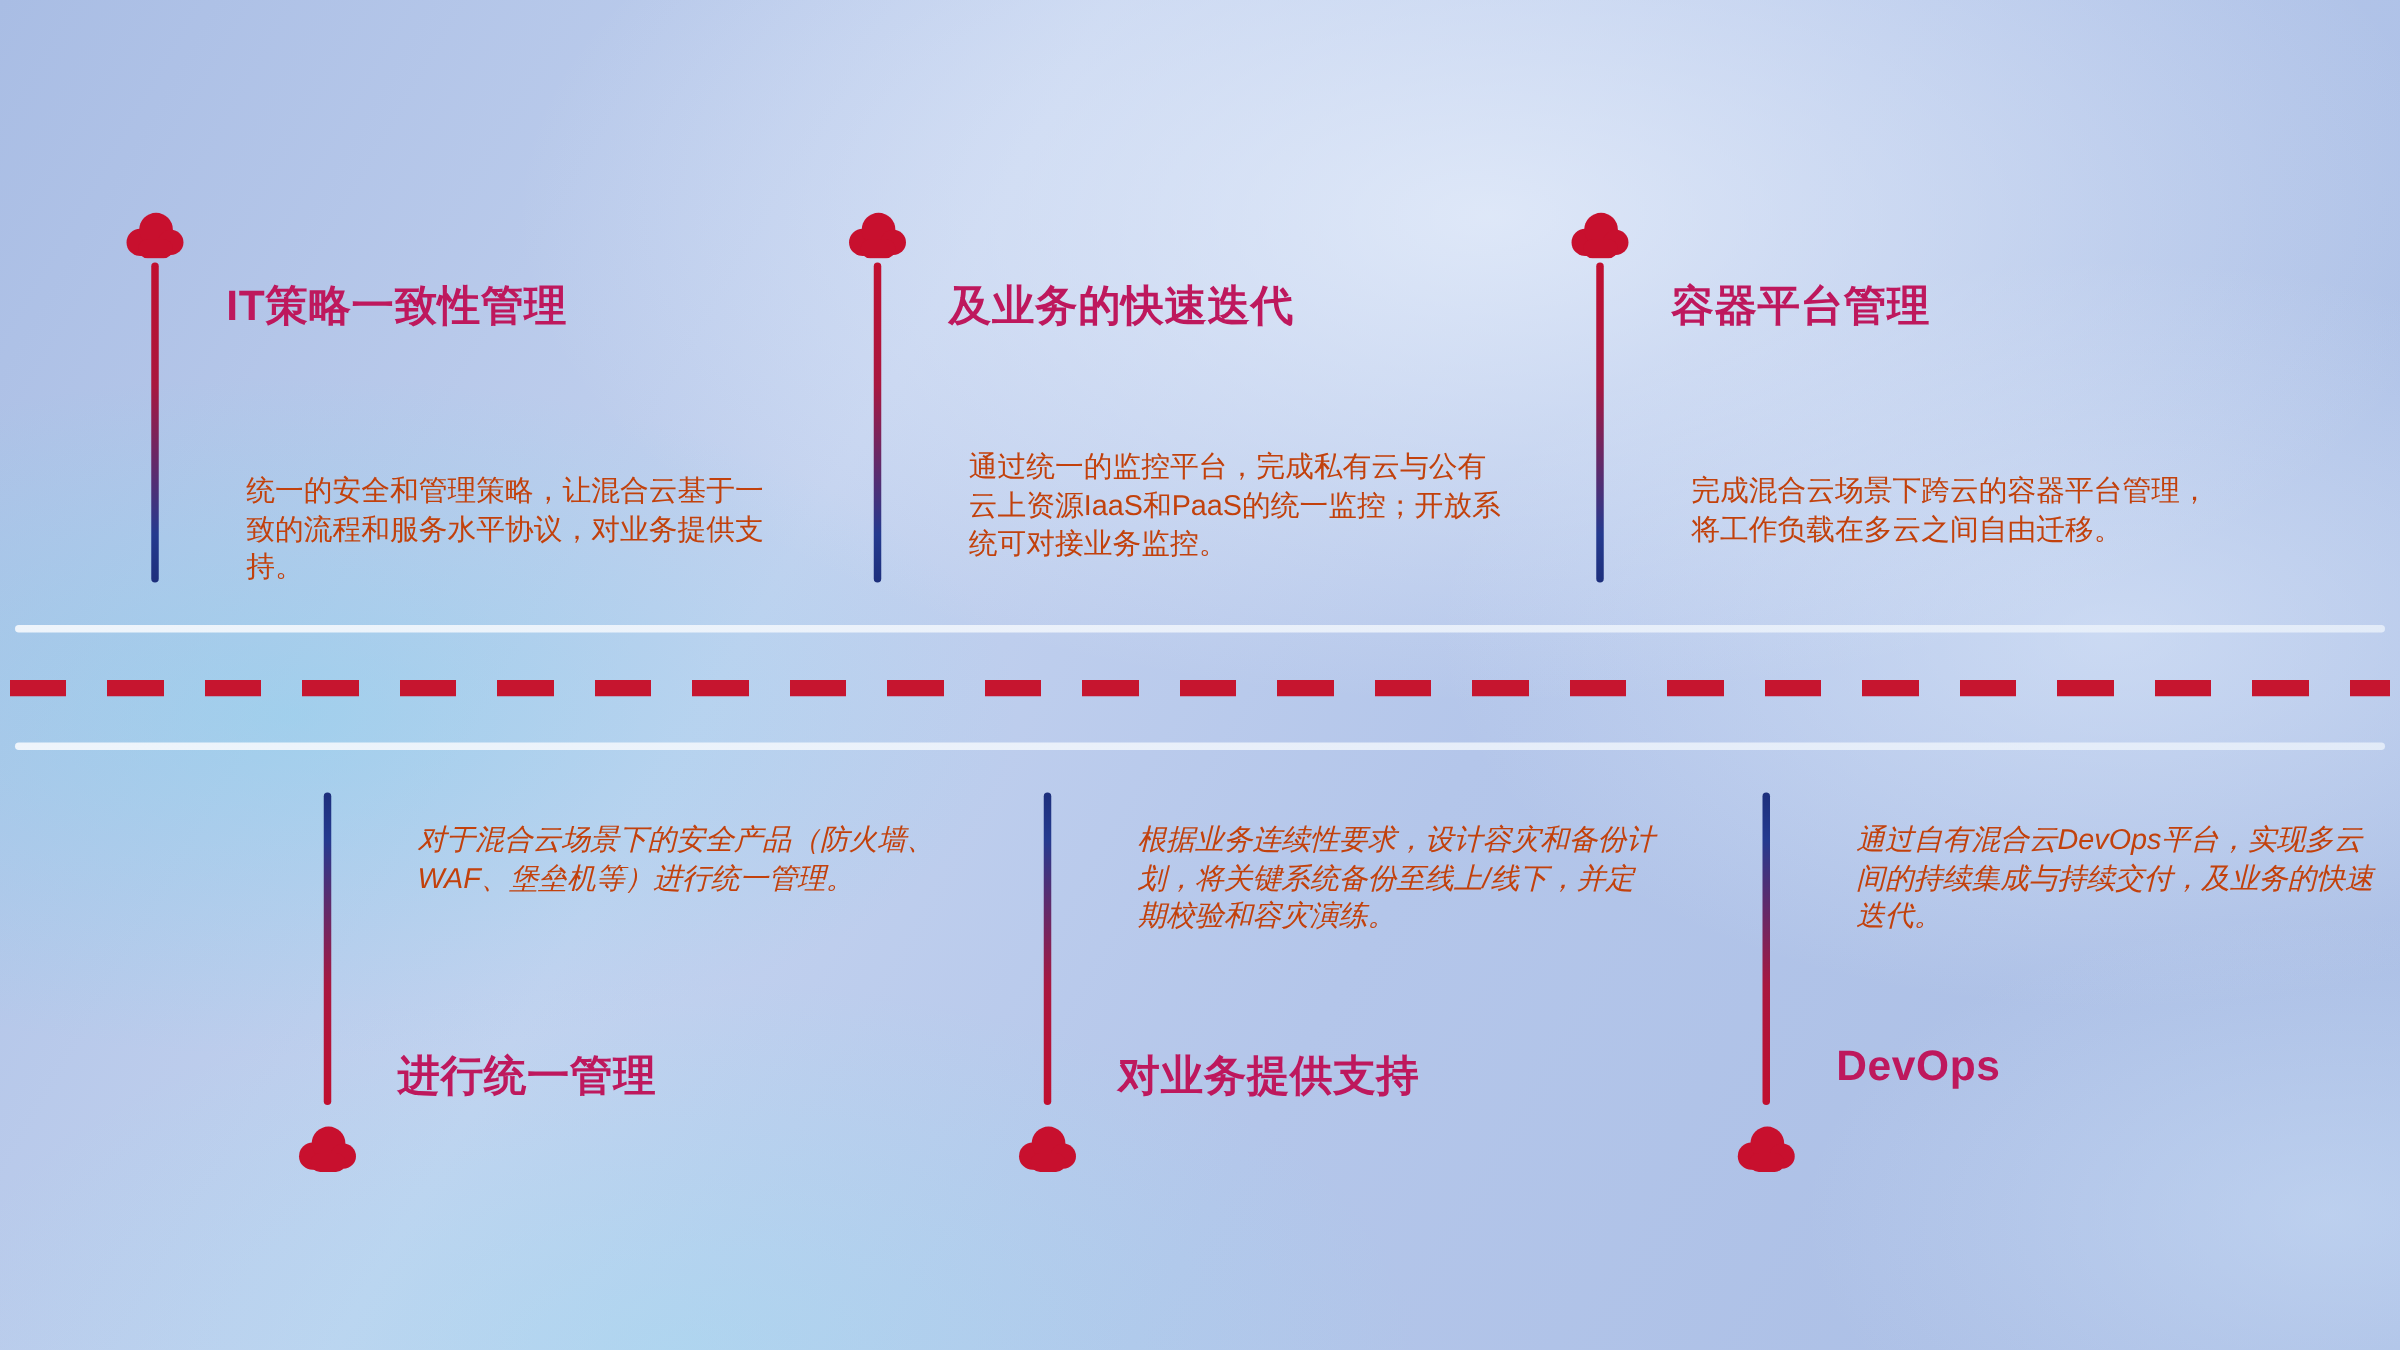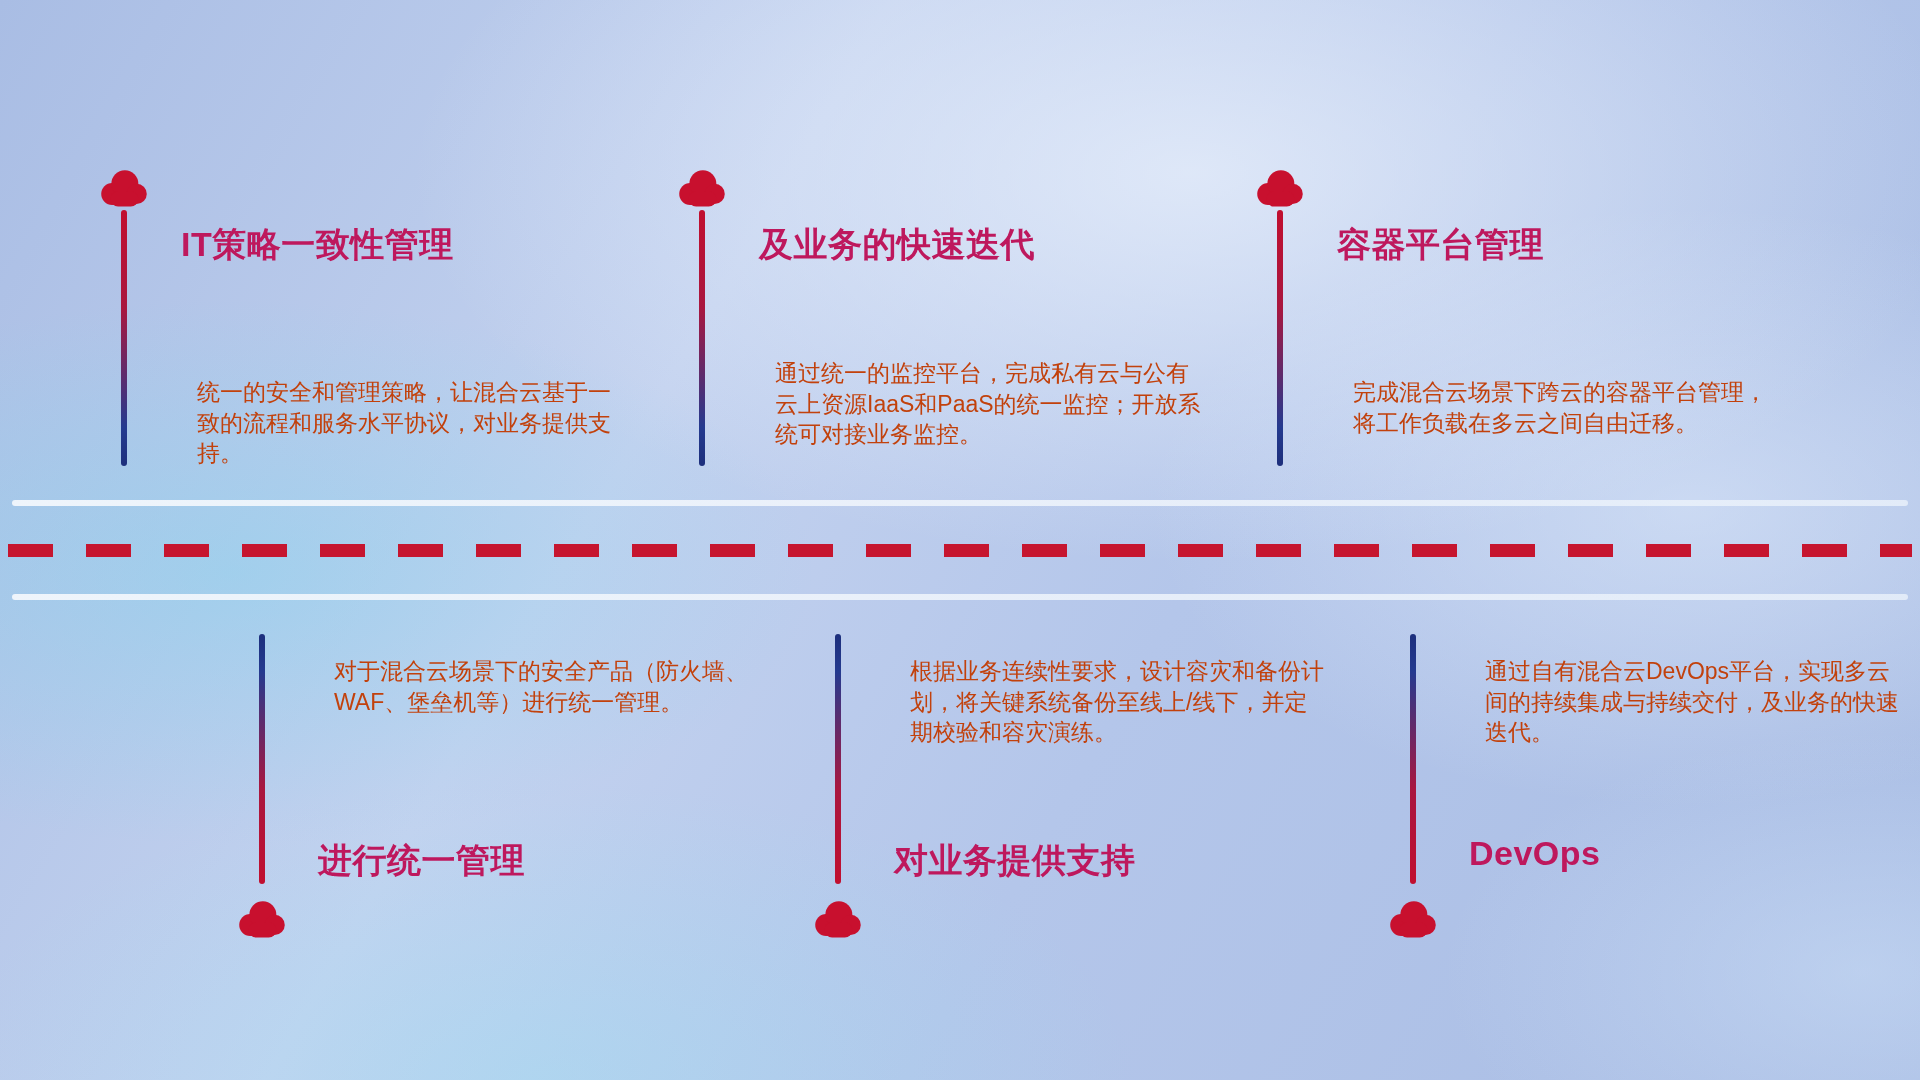--- a/index.html
+++ b/index.html
@@ -50,21 +50,21 @@
     white-space: nowrap;
   }
   .desc {
     position: absolute;
     margin: 16px;
     font-size: 23px;
     line-height: 1.33;
     color: #c2410c;
   }
   .desc.top-desc { width: 430px; }
-  .desc.bottom-desc { width: 420px; }
+  .desc.bottom-desc { width: 420px; font-style: italic; }
 
   .hline {
     position: absolute;
     left: 12px;
     right: 12px;
     height: 6px;
     border-radius: 3px;
     background: linear-gradient(90deg, rgba(246,249,253,0.9), rgba(235,242,251,0.8));
   }
   .dash-line {

